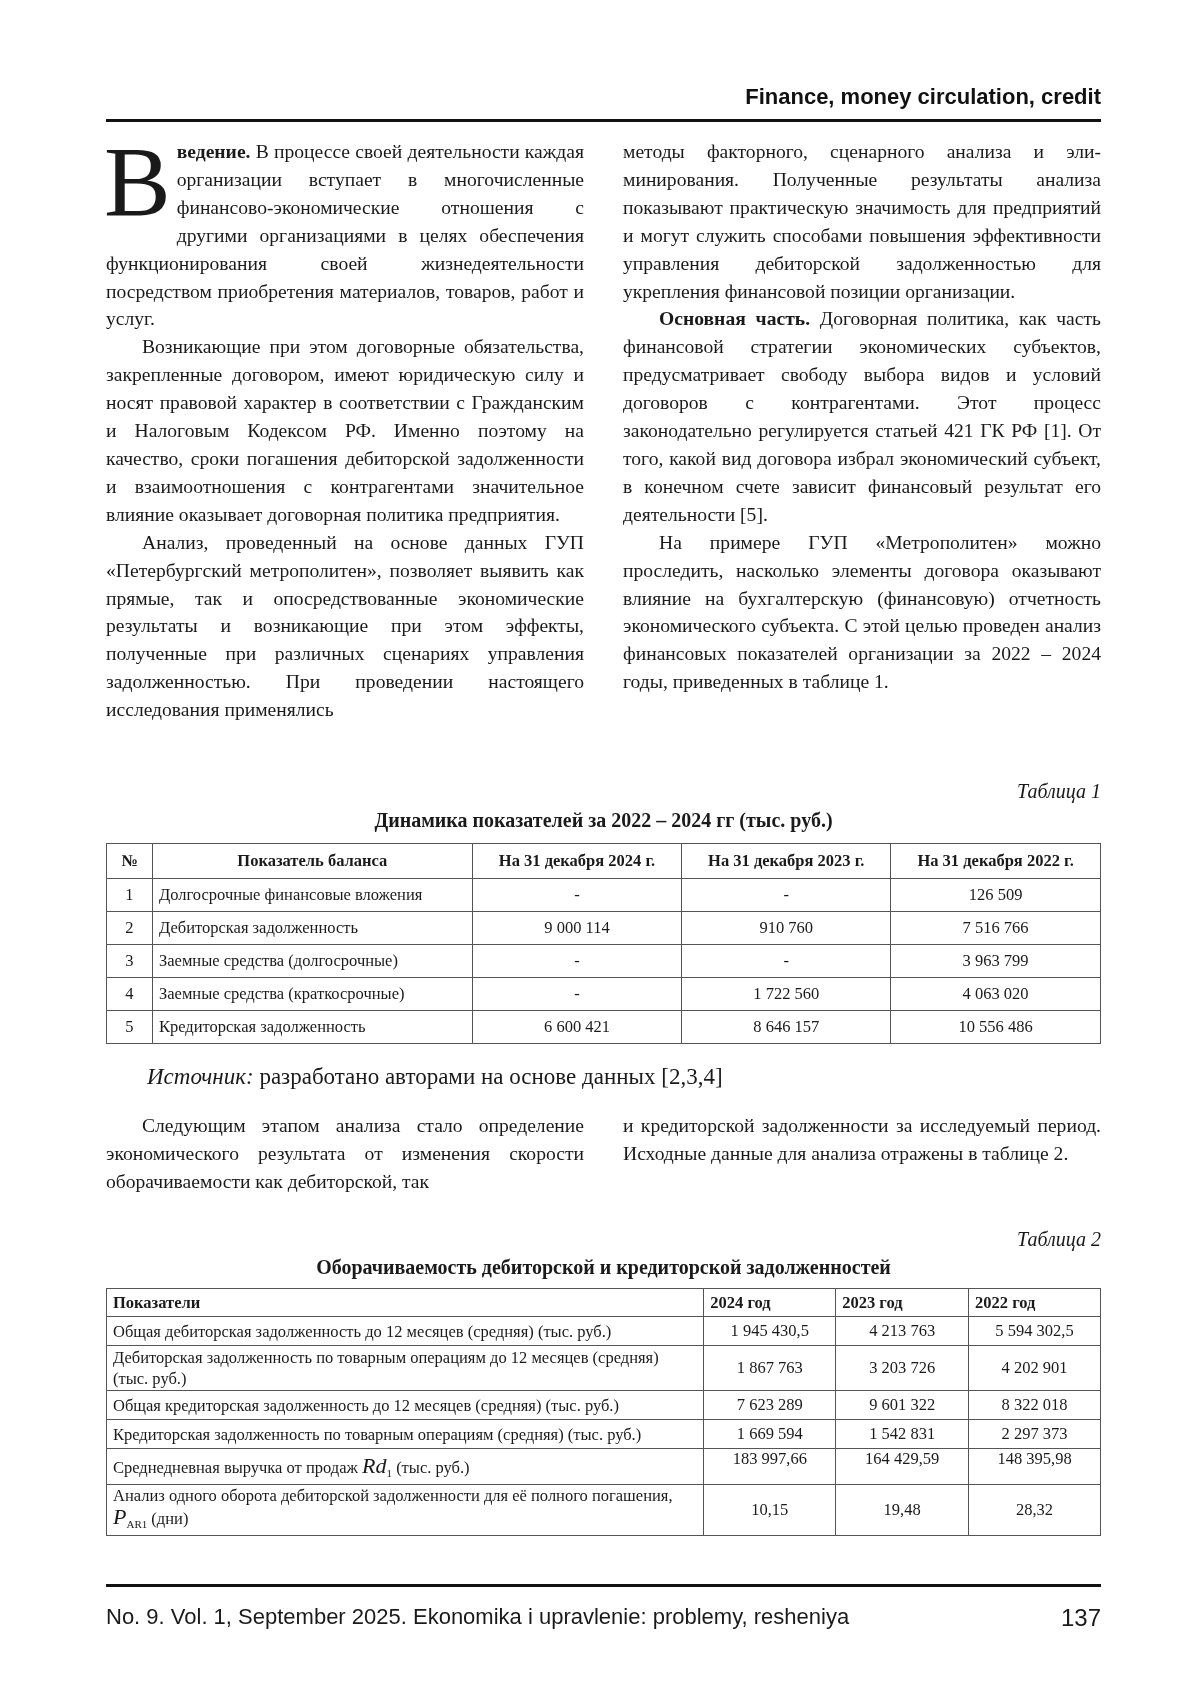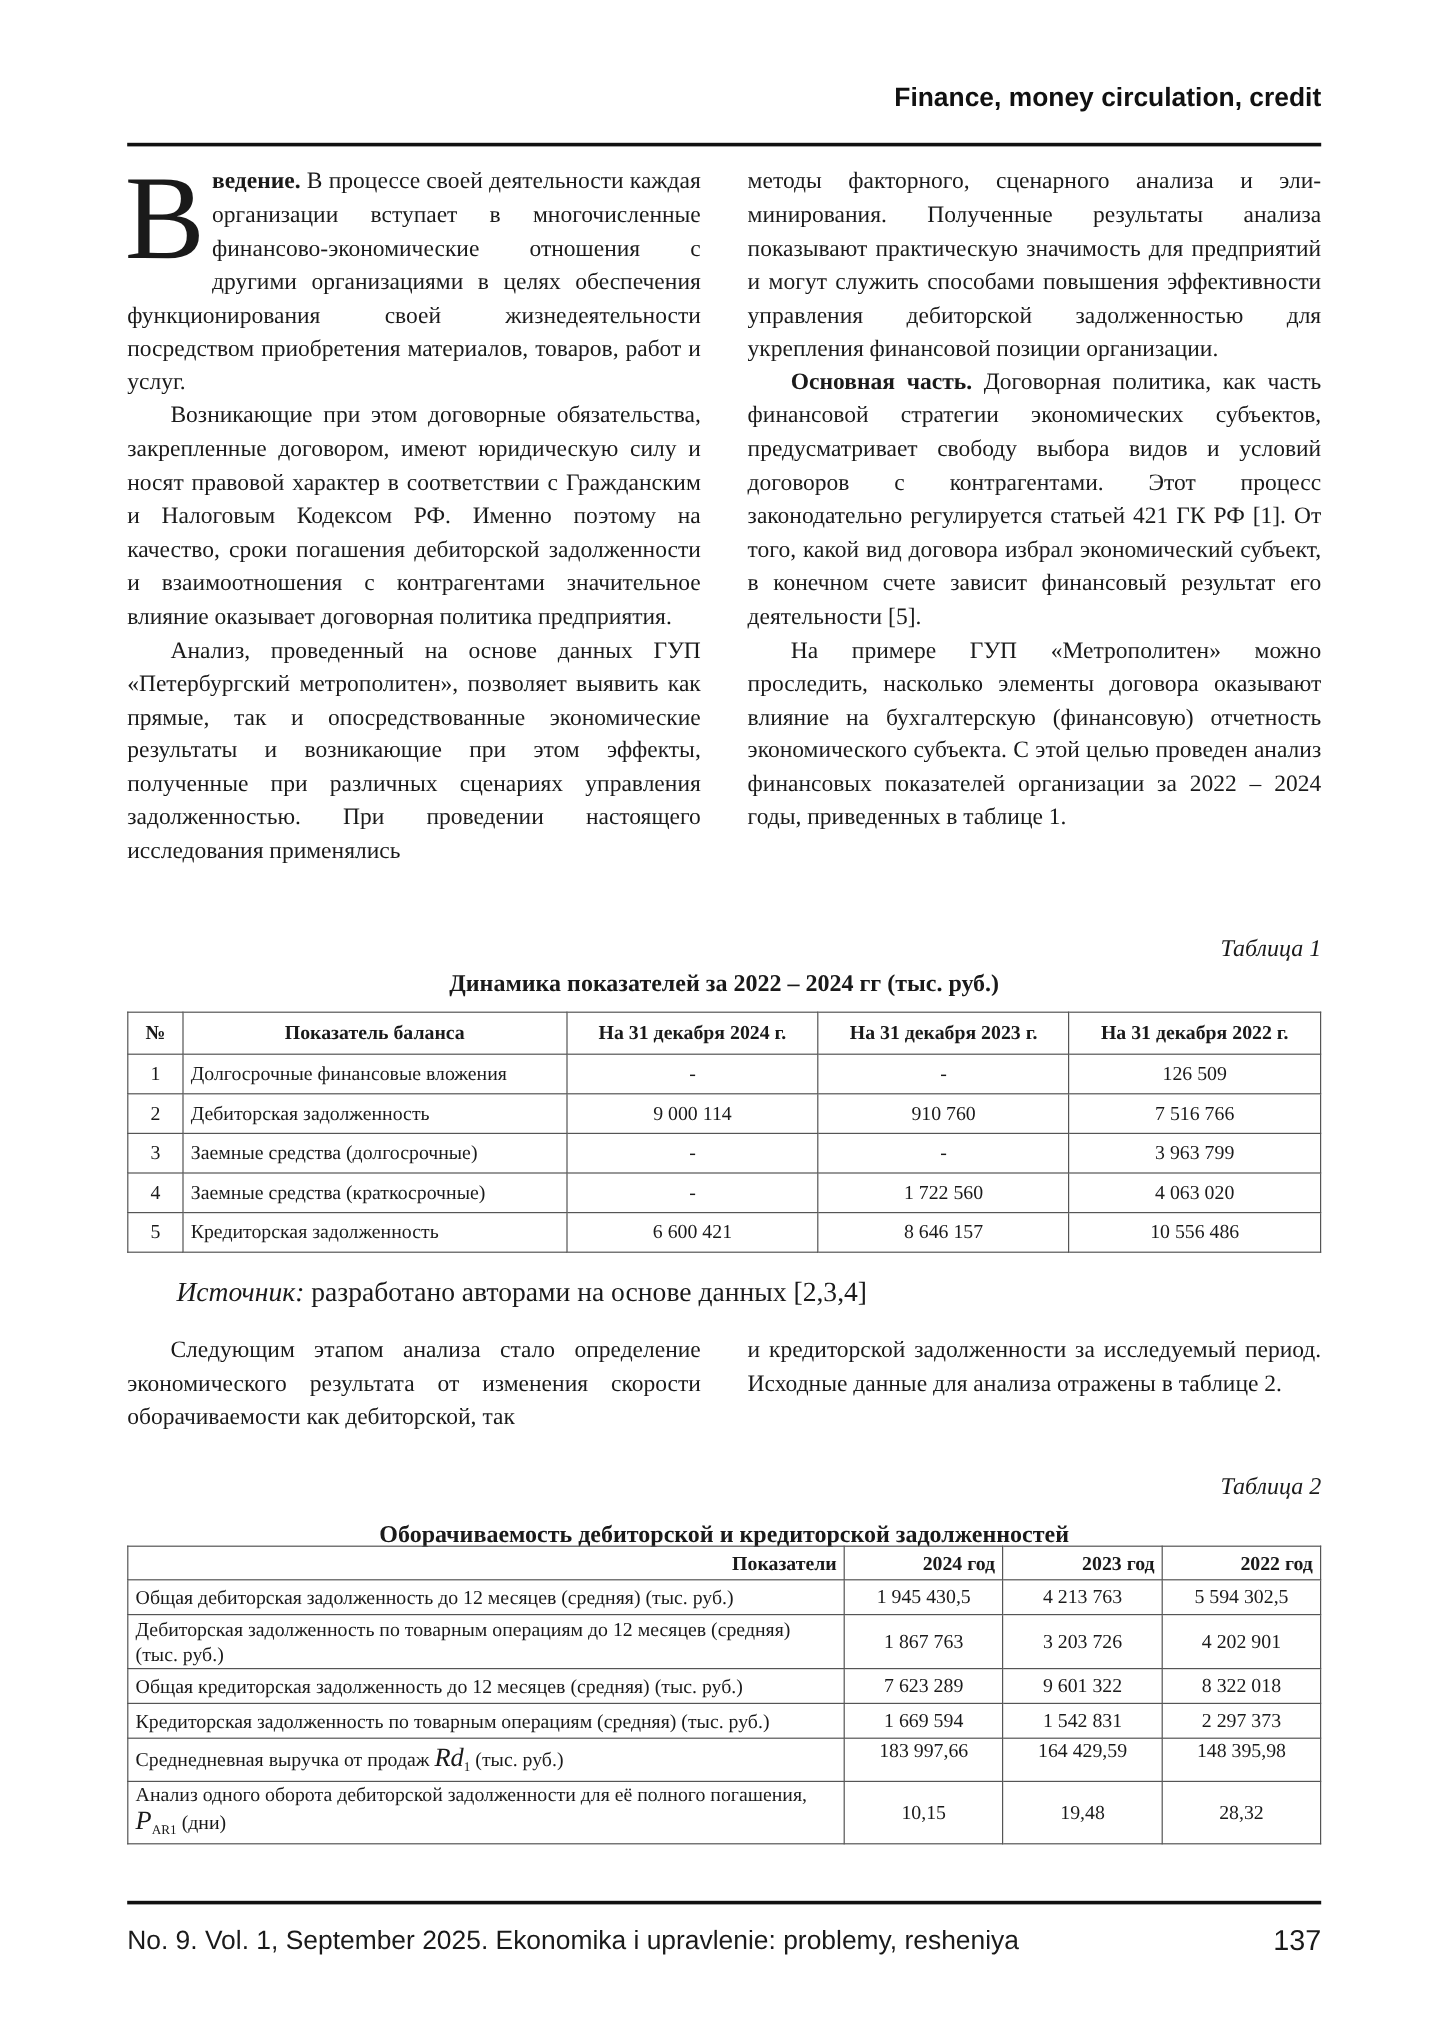--- a/index.html
+++ b/index.html
@@ -1,19 +1,19 @@
 <!DOCTYPE html>
 <html><head>
 <meta charset="utf-8">
 <style>
   html, body { margin: 0; padding: 0; background: #ffffff; }
   body { width: 1200px; height: 1698px; position: relative; overflow: hidden; color: #1a1a1a; }
   .page { position: absolute; left: 106px; top: 0; width: 995px; }
 
-  .running-head { position: absolute; top: 68px; right: 0; font-family: "Liberation Sans", sans-serif; font-weight: bold; font-size: 22px; color: #111; }
+  .running-head { position: absolute; top: 84px; right: 0; font-family: "Liberation Sans", sans-serif; font-weight: bold; font-size: 22px; color: #111; }
   .head-rule { position: absolute; top: 119px; left: 0; width: 995px; height: 3px; background: #111; }
 
   .cols { position: absolute; top: 138px; left: 0; width: 995px; display: flex; justify-content: space-between; }
   .col { width: 478px; font-family: "Liberation Serif", serif; font-size: 19.6px; line-height: 27.9px; text-align: justify; hyphens: manual; }
   .col p { margin: 0; }
   .col p.indent { text-indent: 36px; }
   .dropcap { float: left; font-family: "Liberation Serif", serif; font-size: 100px; line-height: 80px; height: 80px; margin: 4px 6px 0 -2px; }
   b.lead { font-weight: bold; }
 
   .tlabel { position: absolute; right: 0; font-family: "Liberation Serif", serif; font-style: italic; font-size: 20px; }
@@ -21,21 +21,21 @@
 
   table { border-collapse: collapse; font-family: "Liberation Serif", serif; position: absolute; left: 0; width: 995px; }
   td, th { border: 1.3px solid #555; padding: 0 6px; }
 
   #t1 { top: 843px; font-size: 16.5px; }
   #t1 th { height: 34px; font-weight: bold; text-align: center; }
   #t1 td { height: 32px; text-align: center; }
   #t1 td.name { text-align: left; }
 
   #t2 { top: 1288px; font-size: 16.5px; }
-  #t2 th { height: 27px; font-weight: bold; text-align: right; }
+  #t2 th { height: 27px; font-weight: bold; text-align: left; }
   #t2 td { text-align: center; height: 28px; }
   #t2 td.name { text-align: left; line-height: 21px; }
   #t2 .math { font-style: italic; font-size: 22px; }
   #t2 .sub { font-size: 11px; vertical-align: -4px; font-style: normal; }
 
   .source { position: absolute; top: 1064px; left: 41px; font-family: "Liberation Serif", serif; font-size: 23px; }
   .source i { font-style: italic; }
 
   .cols2 { position: absolute; top: 1112px; left: 0; width: 995px; display: flex; justify-content: space-between; }
 
@@ -124,21 +124,21 @@
   <div class="cols2">
     <div class="col">
         <p class="indent">Следующим этапом анализа стало опреде­ление экономического результата от изменения скорости оборачиваемости как дебиторской, так</p>
       </div>
     <div class="col">
         <p>и кредиторской задолженности за исследуемый период. Исходные данные для анализа отражены в таблице 2.</p>
       </div>
   </div>
 
   <div class="tlabel" style="top:1228px;">Таблица 2</div>
-  <div class="ttitle" style="top:1256px;margin-top:12px;">Оборачиваемость дебиторской и кредиторской задолженностей</div>
+  <div class="ttitle" style="top:1256px;">Оборачиваемость дебиторской и кредиторской задолженностей</div>
   <table id="t2">
     <colgroup>
         <col style="width:598px">
         <col style="width:132px">
         <col style="width:133px">
         <col style="width:132px">
       </colgroup>
     <tbody>
         <tr>
       <th>Показатели</th>

